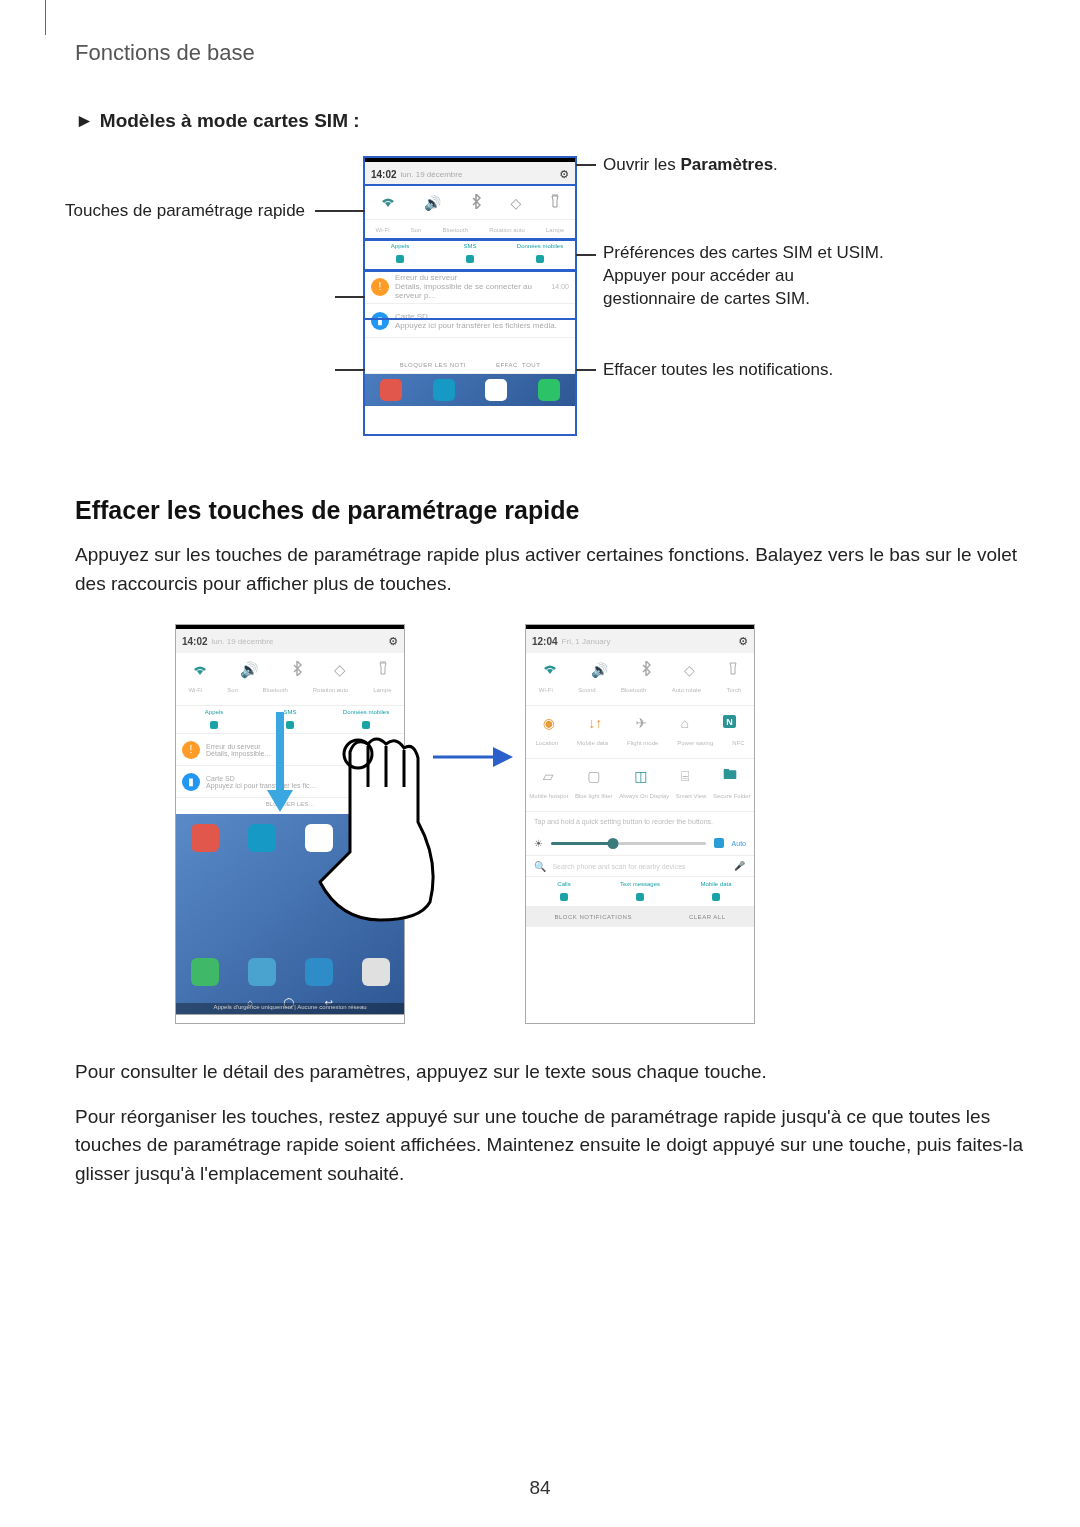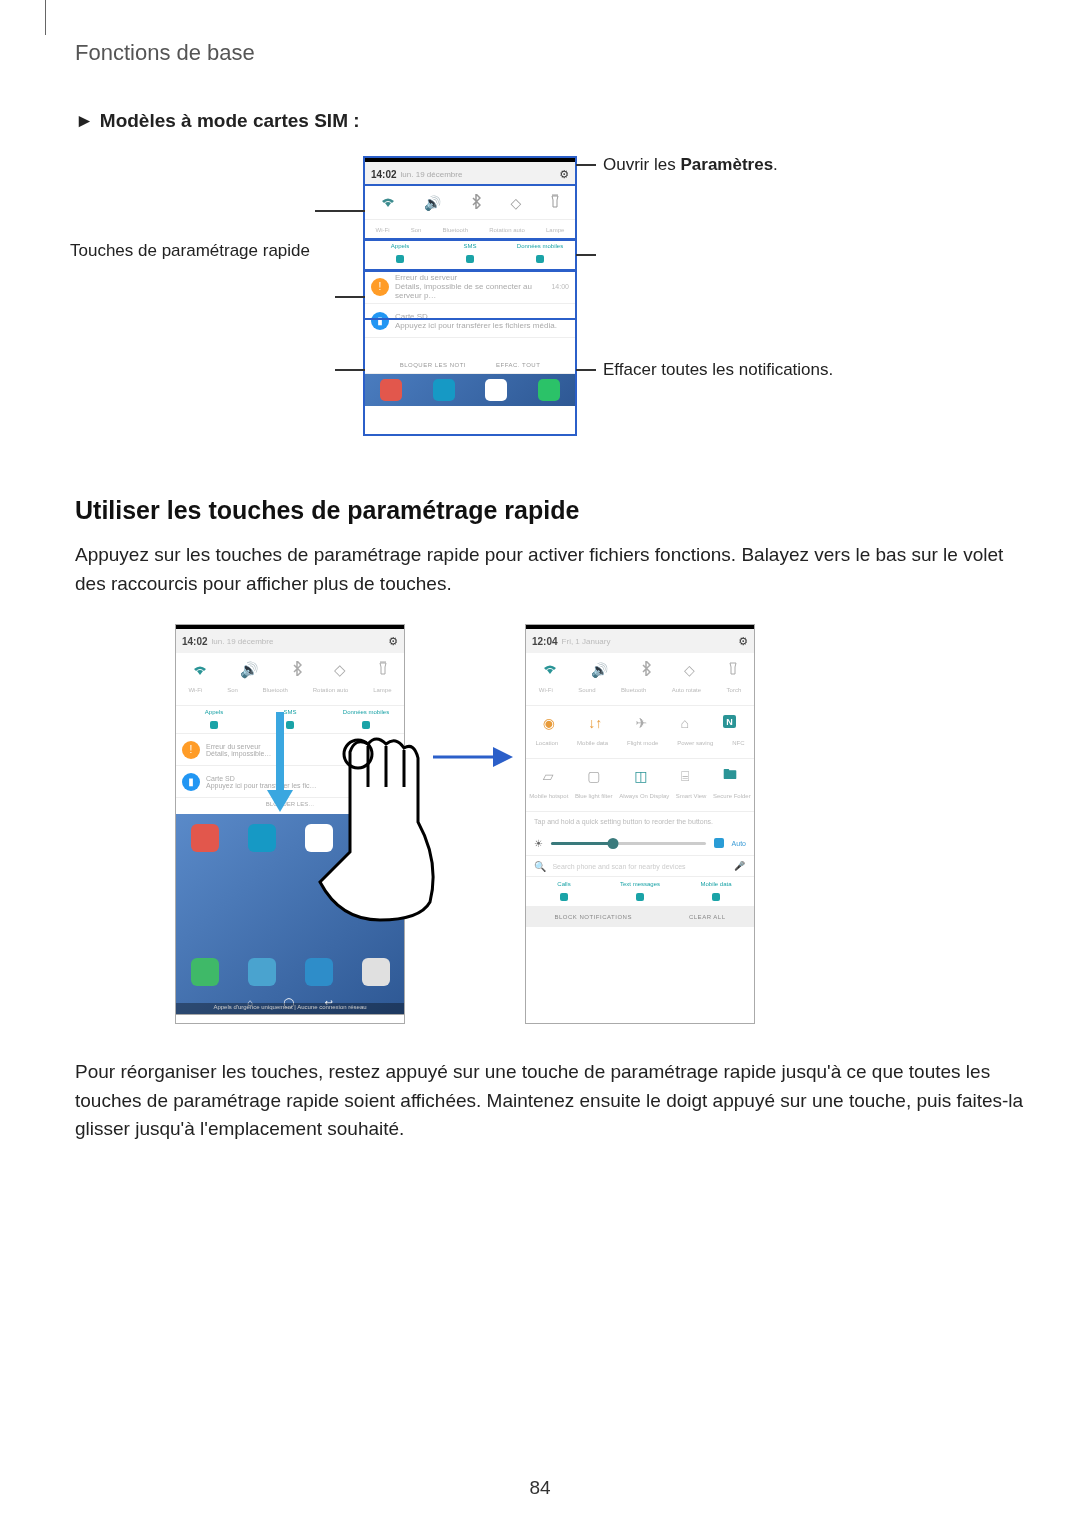--- a/index.html
+++ b/index.html
@@ -83,21 +83,21 @@
 
   
   .box { position:absolute; border:2px solid #2b5fc9; pointer-events:none; }
   .bx-qs   { left:288px; top:28px; width:214px; height:56px; }
   .bx-sim  { left:288px; top:83px; width:214px; height:32px; }
   .bx-nt1  { left:288px; top:114px; width:214px; height:50px; }
 
   
   .co { position:absolute; font-size:17px; color:#222; line-height:1.35; }
   .co-r { left:528px; }
-  .co-l { text-align:center;margin-top:40px; }
+  .co-l { text-align:left; }
   .co b { font-weight:bold; }
   .ln { position:absolute; background:#333; height:1.5px; }
 
   
   .h2 {
     font-size: 25px;
     font-weight: bold;
     color: #111;
     margin-bottom: 16px;
   }
@@ -270,31 +270,36 @@
     <div class="ln" style="left:501px;top:8px;width:20px"></div>
     <div class="ln" style="left:501px;top:98px;width:20px"></div>
     <div class="ln" style="left:501px;top:213px;width:20px"></div>
     <div class="ln" style="left:240px;top:54px;width:50px"></div>
     <div class="ln" style="left:260px;top:140px;width:30px"></div>
     <div class="ln" style="left:260px;top:213px;width:30px"></div>
 
     <div class="co co-r" style="top:-2px">
       <span>Ouvrir les </span><b>Paramètres</b><span>.</span>
     </div>
+    <div class="co co-r" style="top:86px">
+      <span>Préférences des cartes SIM et USIM.</span><br>
+      <span>Appuyer pour accéder au</span><br>
+      <span>gestionnaire de cartes SIM.</span>
+    </div>
     <div class="co co-r" style="top:203px">
       <span>Effacer toutes les notifications.</span>
     </div>
 
     <div class="co co-l" style="left:-10px;top:44px;width:250px">
       <span>Touches de paramétrage rapide</span>
     </div>
   </div>
 
-  <div class="h2">Utiliser les touches de paramétrage rapide</div>
-  <div class="para">Appuyez sur les touches de paramétrage rapide pour activer fichiers fonctions. Balayez vers le bas sur le volet des raccourcis pour afficher plus de touches.</div>
+  <div class="h2">Effacer les touches de paramétrage rapide</div>
+  <div class="para">Appuyez sur les touches de paramétrage rapide plus activer certaines fonctions. Balayez vers le bas sur le volet des raccourcis pour afficher plus de touches.</div>
 
   <div class="diagram2">
 
     <div class="ph phA">
       <div class="st"></div>
       <div class="bar">
         <span class="time">14:02</span>
         <span class="date">lun. 19 décembre</span>
         <span class="gear">⚙</span>
       </div>
@@ -452,17 +457,18 @@
         <div><span class="sl">Text messages</span><span class="sb"></span></div>
         <div><span class="sl">Mobile data</span><span class="sb"></span></div>
       </div>
       <div class="ft">
         <span>BLOCK NOTIFICATIONS</span>
         <span>CLEAR ALL</span>
       </div>
     </div>
   </div>
 
+  <div class="para">Pour consulter le détail des paramètres, appuyez sur le texte sous chaque touche.</div>
   <div class="para">Pour réorganiser les touches, restez appuyé sur une touche de paramétrage rapide jusqu'à ce que toutes les touches de paramétrage rapide soient affichées. Maintenez ensuite le doigt appuyé sur une touche, puis faites-la glisser jusqu'à l'emplacement souhaité.</div>
 
 </div>
 
 <div class="pnum">84</div>
 
 </body></html>

